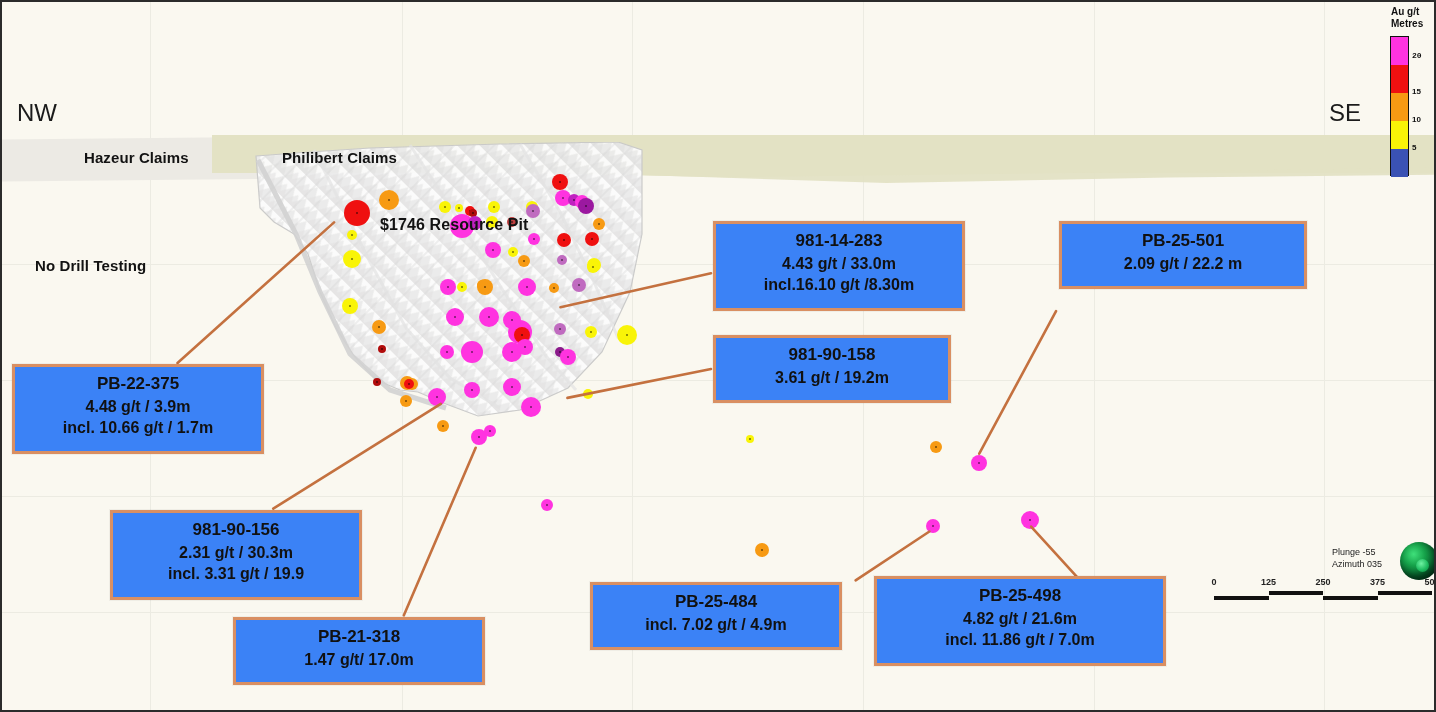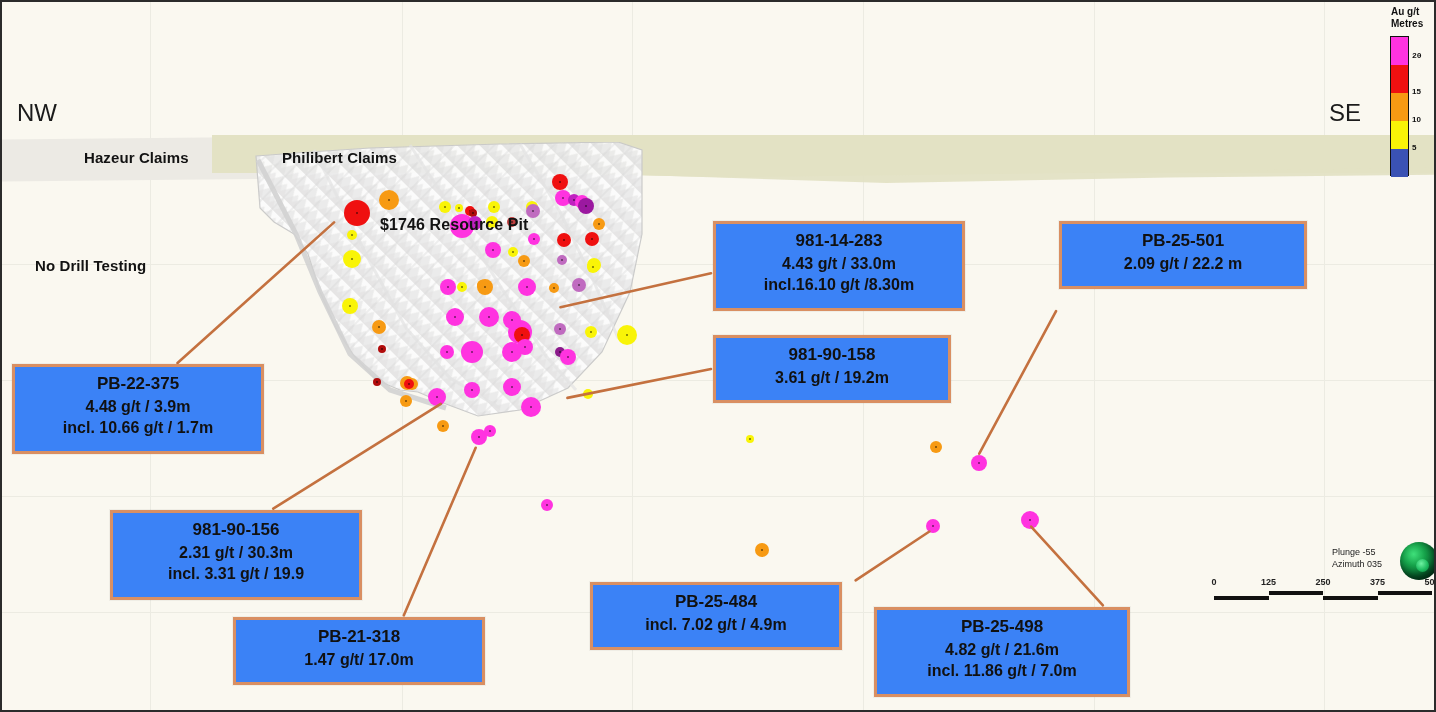--- a/index.html
+++ b/index.html
@@ -343,21 +343,21 @@
         <div class="grade-incl">incl.16.10 g/t /8.30m</div>
       </div>
       <div class="callout" style="left: 711px; top: 320px; width: 238px; margin-top: 13px;">
         <div class="hole-id">981-90-158</div>
         <div class="grade-main">3.61 g/t / 19.2m</div>
       </div>
       <div class="callout" style="left: 588px; top: 580px; width: 252px;">
         <div class="hole-id">PB-25-484</div>
         <div class="grade-incl">incl. 7.02 g/t / 4.9m</div>
       </div>
-      <div class="callout" style="left: 872px; top: 605px; width: 256px;">
+      <div class="callout" style="left: 872px; top: 574px; width: 292px;">
         <div class="hole-id">PB-25-498</div>
         <div class="grade-main">4.82 g/t / 21.6m</div>
         <div class="grade-incl">incl. 11.86 g/t / 7.0m</div>
       </div>
       <div class="callout" style="left: 1057px; top: 219px; width: 248px;">
         <div class="hole-id">PB-25-501</div>
         <div class="grade-main">2.09 g/t / 22.2 m</div>
       </div>
     </div>
 

